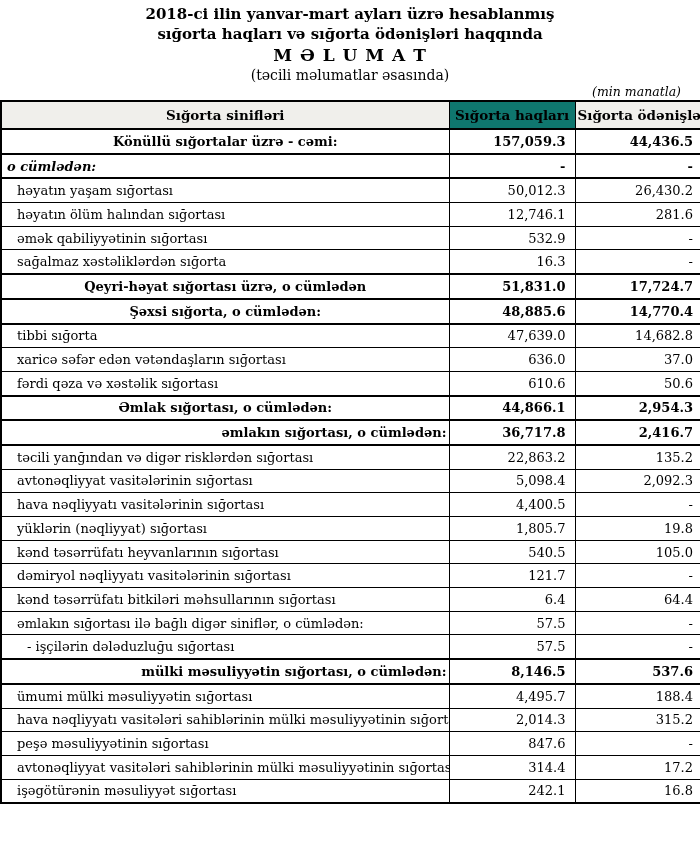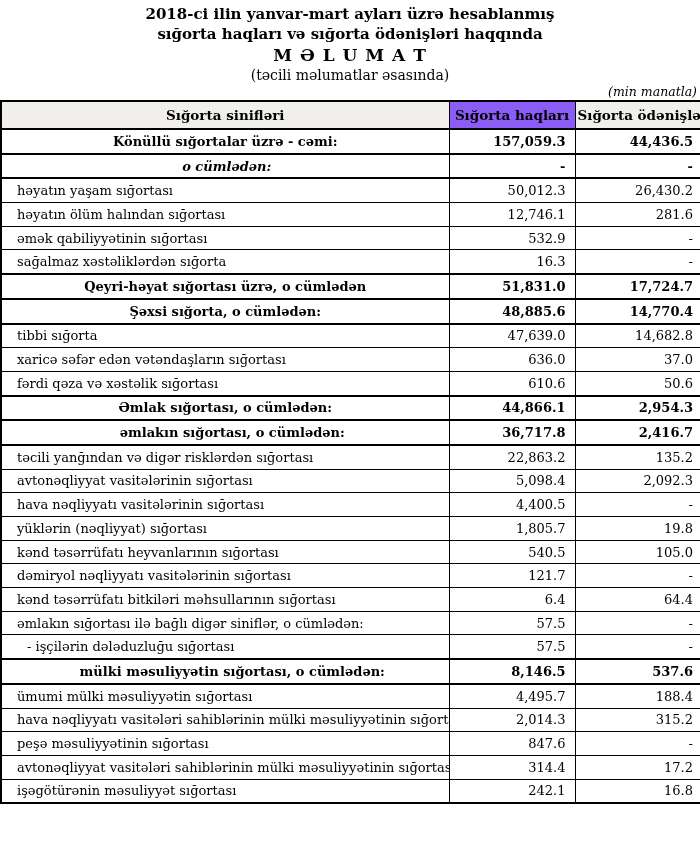--- a/index.html
+++ b/index.html
@@ -17,21 +17,21 @@
   }
   .titles { text-align: center; padding-top: 4px; }
   .t1, .t2 { font-weight: bold; font-size: 15px; line-height: 20px; }
   .t3 { font-weight: bold; font-size: 17px; line-height: 22px; letter-spacing: 1px; }
   .t4 { font-size: 14px; line-height: 19px; }
   .unit {
     text-align: right;
     font-style: italic;
     font-size: 12.5px;
     line-height: 14px;
-    padding-right: 3px;
+    padding-right: 19px;
     margin-bottom: 1px;
   }
   table.data-table {
     width: 700px;
     border-collapse: collapse;
     table-layout: fixed;
     border: 2.5px solid #000000;
   }
   .data-table th, .data-table td {
     border-left: 1.5px solid #000000;
@@ -49,22 +49,22 @@
     border-bottom: 2.5px solid #000000;
     text-align: center;
   }
   .data-table td { height: 22.7px; border-top: 1px solid #000000; }
   tr.section td, tr.section-left td, tr.note td {
     font-weight: bold;
     border-top: 2px solid #000000;
     border-bottom: 2px solid #000000;
   }
   tr.section td:first-child { text-align: center; }
-  tr.section-left td:first-child { text-align: center; padding-left: 16px; }
-  tr.note td:first-child { text-align: center; padding-left: 5px; font-style: italic; }
+  tr.section-left td:first-child { text-align: right; padding-left: 16px; }
+  tr.note td:first-child { text-align: left; padding-left: 5px; font-style: italic; }
   tr.sub td:first-child { padding-left: 15px; }
   tr.sub2 td:first-child { padding-left: 25px; }
   .data-table td:nth-child(2) { text-align: right; padding-right: 9px; }
   .data-table td:nth-child(3) { text-align: right; padding-right: 7px; }
 </style>
 </head>
 <body>
 
 <div class="page">
 
@@ -79,21 +79,21 @@
 
   <table class="data-table">
     <colgroup>
       <col style="width:448px">
       <col style="width:126px">
       <col style="width:126px">
     </colgroup>
     <thead>
       <tr>
         <th style="background: rgb(240, 239, 235);">Sığorta sinifləri</th>
-        <th style="background: #8b5cf6;">Sığorta haqları</th>
+        <th style="background: #0f766e;">Sığorta haqları</th>
         <th style="background: rgb(240, 239, 235);">Sığorta ödənişləri</th>
       </tr>
     </thead>
     <tbody>
         <tr class="section">
     <td>Könüllü sığortalar üzrə - cəmi:</td>
     <td>157,059.3</td>
     <td>44,436.5</td>
   </tr>
         <tr class="note">

